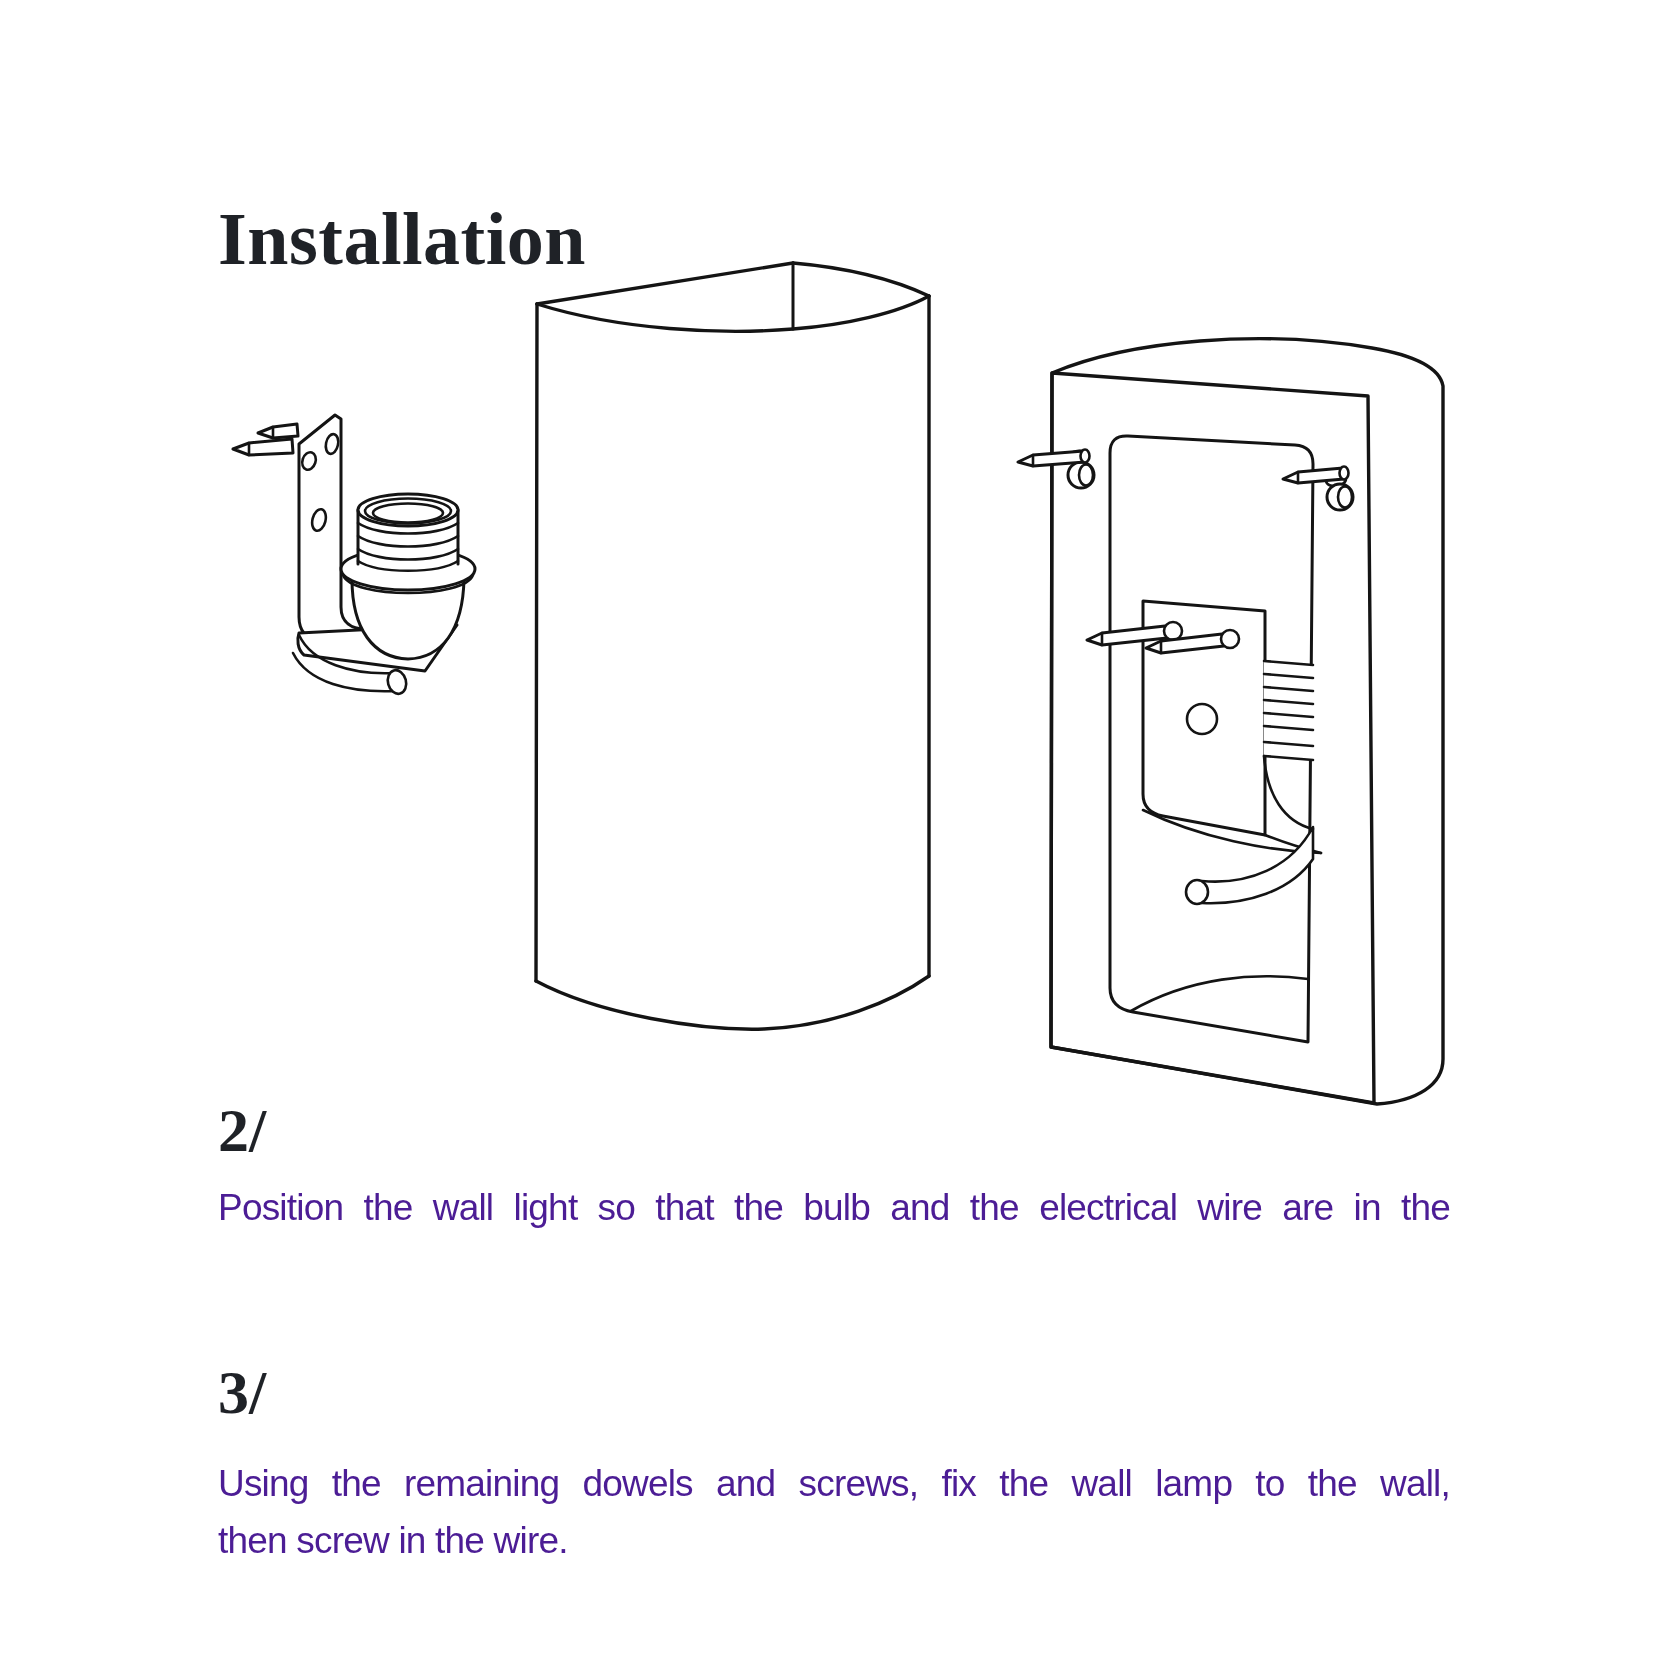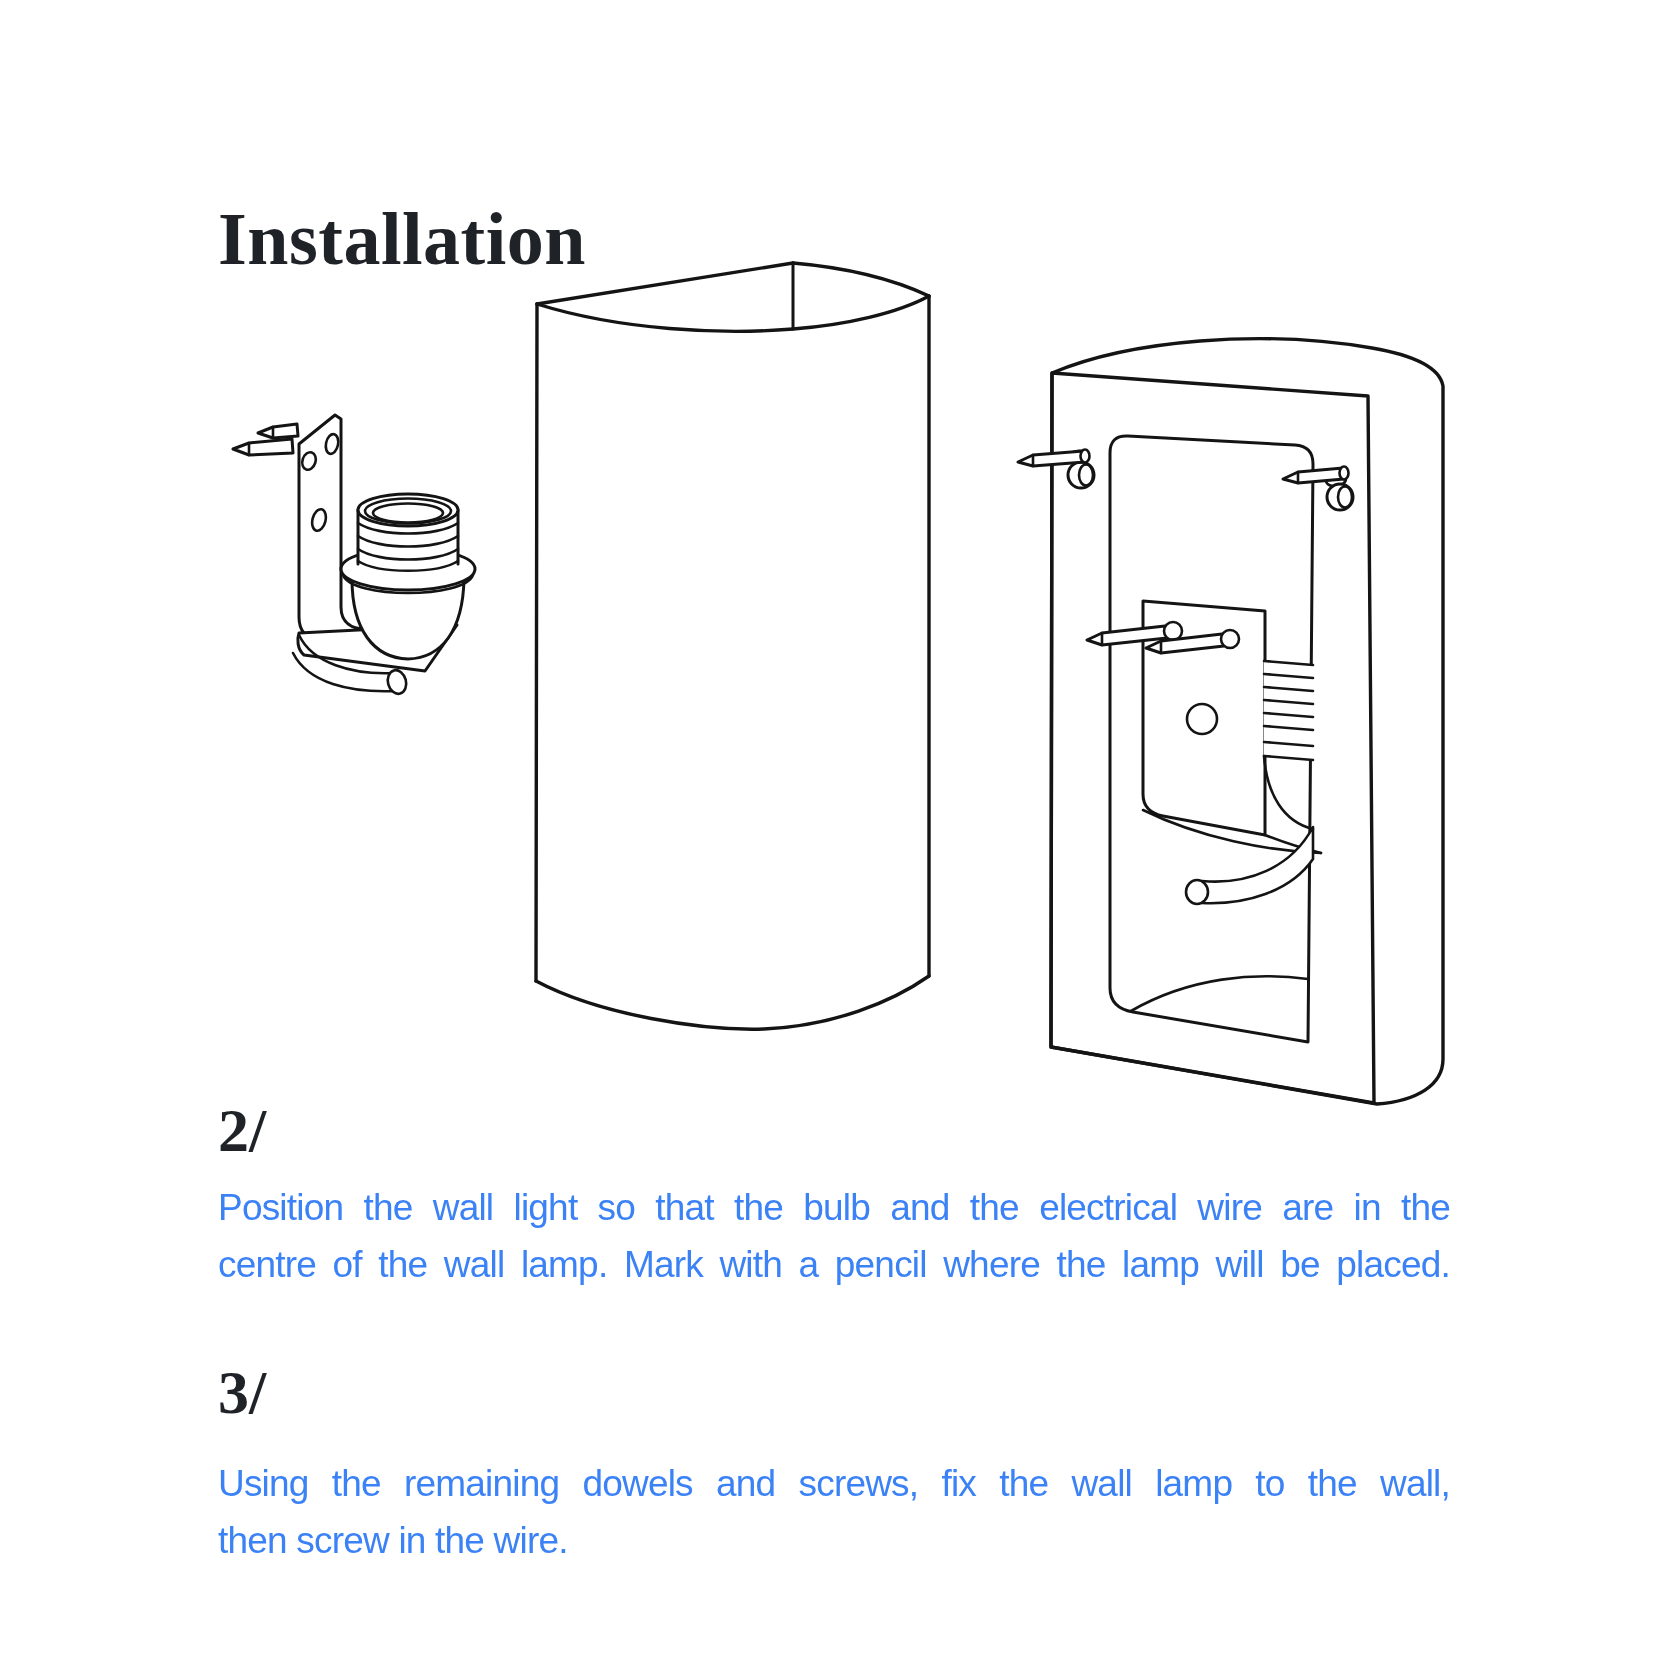--- a/index.html
+++ b/index.html
@@ -34,21 +34,21 @@
   }
   #step2-num{top:1072px;}
   #step3-num{top:1334px;}
   .para{
     position:absolute;
     left:218px;
     width:1232px;
     font-size:37px;
     line-height:57px;
     letter-spacing:-0.8px;
-    color:#3b82f6;
+    color:#4c1d95;
   }
   #step2-para{top:1156px;}
   #step3-para{top:1432px;}
   .jline{text-align:justify;text-align-last:justify;}
   .lline{text-align:left;}
   .art{
     position:absolute;
     left:0;top:0;
     width:1668px;height:1674px;
   }
@@ -160,21 +160,20 @@
       <path class="ink-thin" d="M1298,449 L1298,460"></path>
       <ellipse class="ink-thin white" cx="1344" cy="450" rx="4.5" ry="6.5"></ellipse>
     </g>
   </svg>
 
   <h1 class="title">Installation</h1>
 
   <div class="step-number" id="step2-num">2/</div>
   <div class="para" id="step2-para">
     <div class="jline">Position the wall light so that the bulb and the electrical wire are in the</div>
-    <div class="jline">centre of the wall lamp. Mark with a pencil where the lamp will be placed.</div>
   </div>
 
   <div class="step-number" id="step3-num">3/</div>
   <div class="para" id="step3-para">
     <div class="jline">Using the remaining dowels and screws, fix the wall lamp to the wall,</div>
     <div class="lline">then screw in the wire.</div>
   </div>
 
 </div>
 

